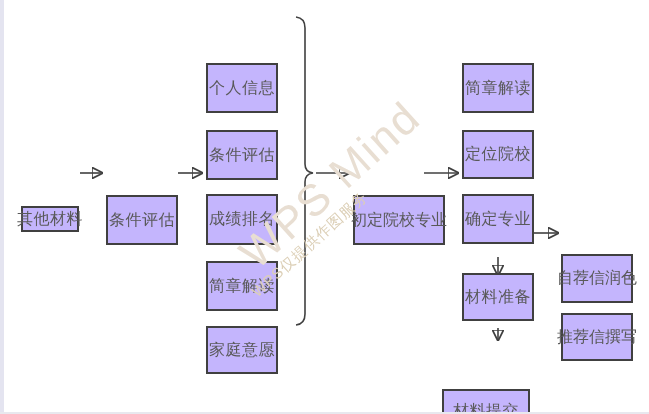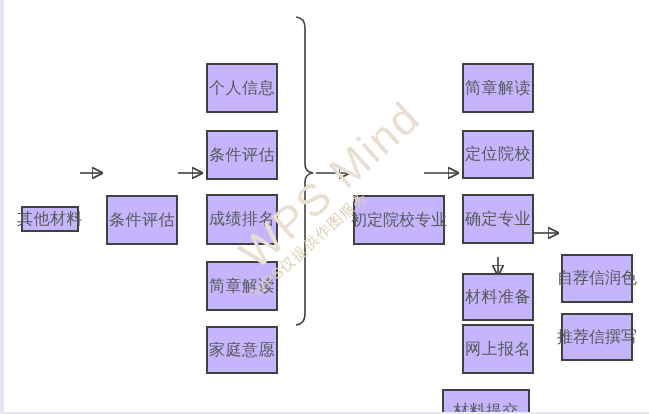--- a/index.html
+++ b/index.html
@@ -82,21 +82,20 @@
   <div class="node" style="left:206px;top:148px;width:72px;height:51px">成绩排名</div>
   <div class="node" style="left:206px;top:215px;width:72px;height:50px">简章解读</div>
   <div class="node" style="left:206px;top:280px;width:72px;height:48px">家庭意愿</div>
 
   <div class="node" style="left:353px;top:149px;width:92px;height:50px;letter-spacing:0">初定院校专业</div>
 
   <div class="node" style="left:462px;top:17px;width:72px;height:50px">简章解读</div>
   <div class="node" style="left:462px;top:84px;width:72px;height:49px">定位院校</div>
   <div class="node" style="left:462px;top:148px;width:72px;height:50px">确定专业</div>
   <div class="node" style="left:462px;top:227px;width:72px;height:48px">材料准备</div>
-  <div class="node" style="left:462px;top:278px;width:72px;height:50px">网上报名</div>
   <div class="node" style="left:442px;top:343px;width:88px;height:45px">材料提交</div>
 
   <div class="node" style="left:561px;top:208px;width:72px;height:49px;letter-spacing:0">自荐信润色</div>
   <div class="node" style="left:561px;top:267px;width:72px;height:48px;letter-spacing:0">推荐信撰写</div>
 
   <div class="watermark watermark-main">WPS Mind</div>
   <div class="watermark watermark-sub">WPS仅提供作图服务</div>
 </div>
 
 </body></html>

